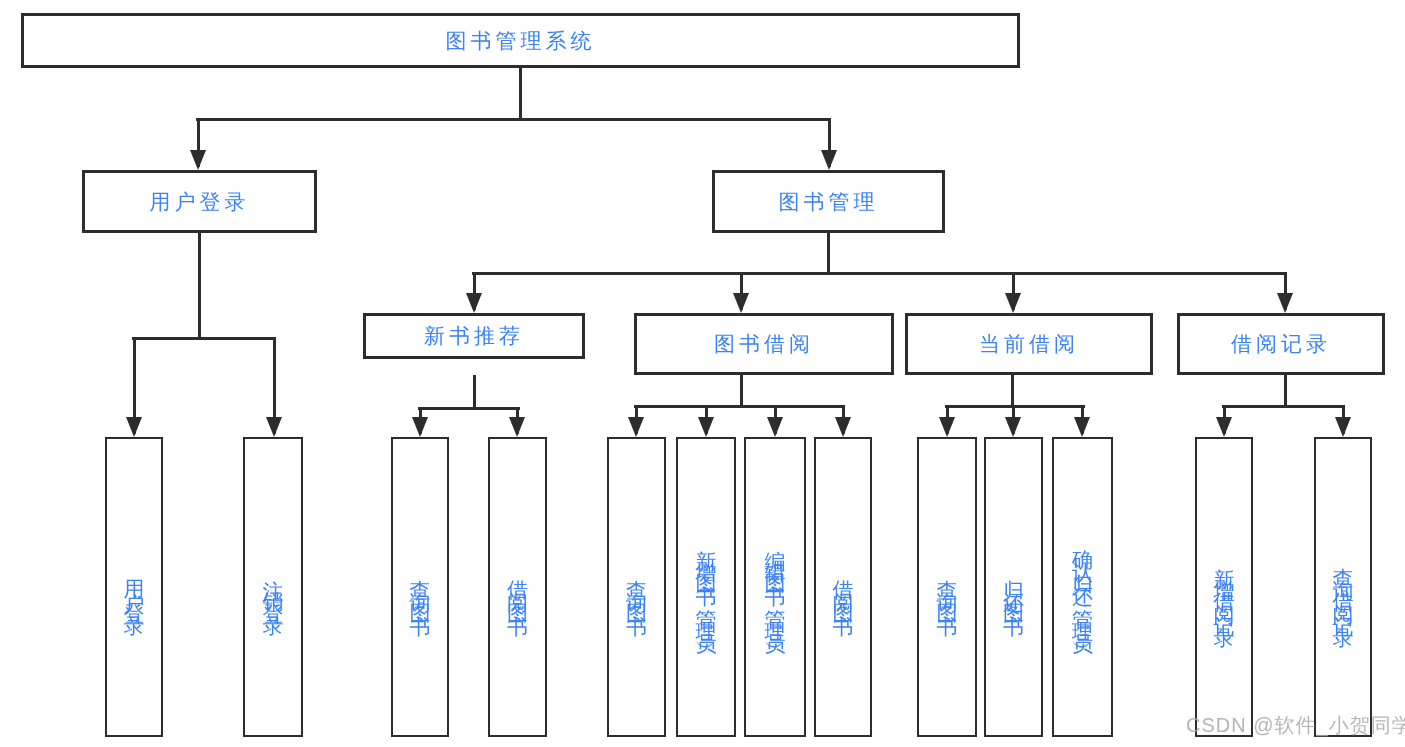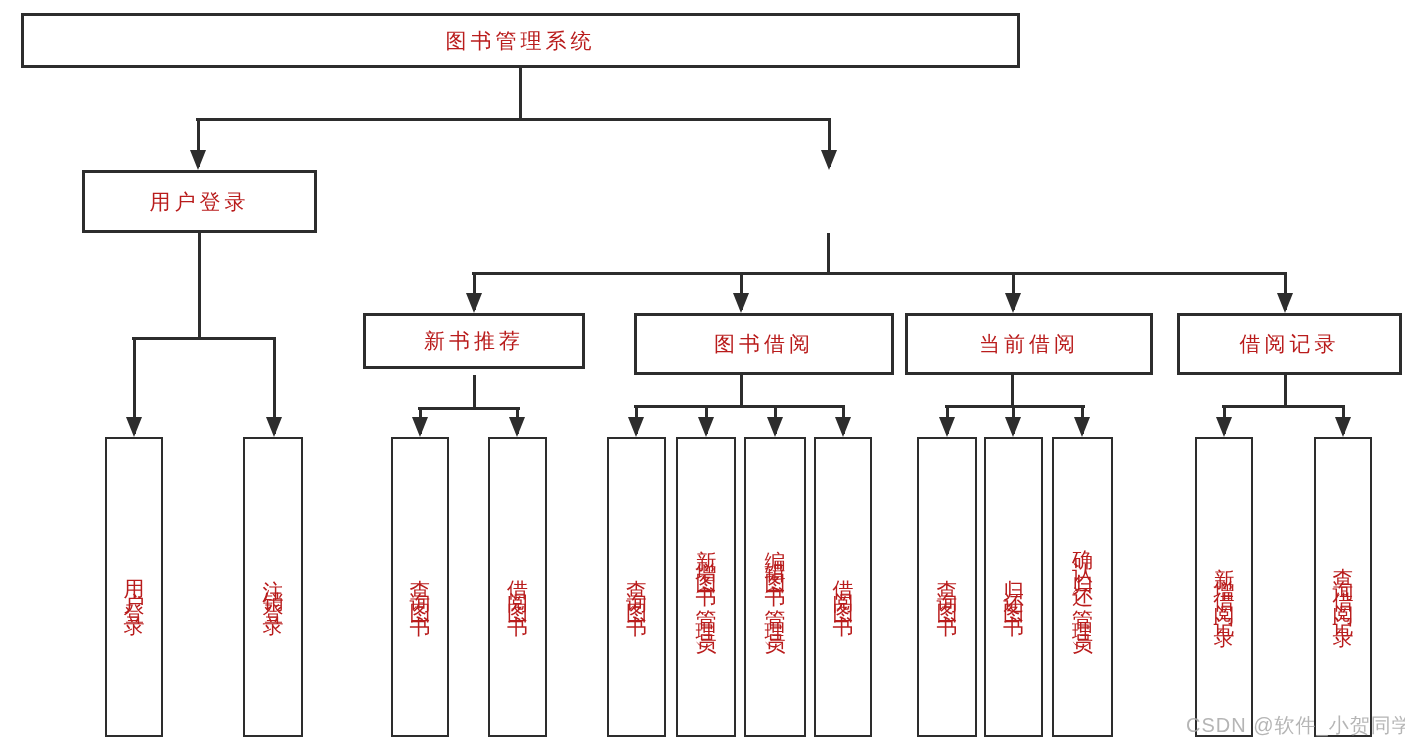--- a/index.html
+++ b/index.html
@@ -15,21 +15,21 @@
     height: 747px;
     background: #ffffff;
     overflow: hidden;
   }
   
   .box {
     position: absolute;
     box-sizing: border-box;
     background: #ffffff;
     border: 3px solid #2d2d2d;
-    color: #b91c1c;
+    color: #3b82f6;
     display: flex;
     align-items: center;
     justify-content: center;
     font-size: 21px;
     letter-spacing: 4px;
     white-space: nowrap;
     z-index: 2;
   }
   .vbox {
     border-width: 2px;
@@ -96,37 +96,38 @@
 <div id="canvas">
 
   <div class="box" style="left:21px; top:13px; width:999px; height:55px;">图书管理系统</div>
 
   <div class="vline" style="left:519px; top:68px; height:50px;"></div>
   <div class="hline" style="left:196px; top:118px; width:635px;"></div>
   <div class="arrow" style="left:190px; top:118px; height:52px;"></div>
   <div class="arrow" style="left:821px; top:118px; height:52px;"></div>
 
   <div class="box" style="left:82px; top:170px; width:235px; height:63px;">用户登录</div>
+  <div class="box" style="left:712px; top:170px; width:233px; height:63px;">图书管理</div>
 
   <div class="vline" style="left:198px; top:233px; height:104px;"></div>
   <div class="hline" style="left:132px; top:337px; width:144px;"></div>
   <div class="arrow" style="left:126px; top:337px; height:100px;"></div>
   <div class="arrow" style="left:266px; top:337px; height:100px;"></div>
 
   <div class="vline" style="left:827px; top:233px; height:39px;"></div>
   <div class="hline" style="left:472px; top:272px; width:815px;"></div>
   <div class="arrow" style="left:466px; top:272px; height:41px;"></div>
   <div class="arrow" style="left:733px; top:272px; height:41px;"></div>
   <div class="arrow" style="left:1005px; top:272px; height:41px;"></div>
   <div class="arrow" style="left:1277px; top:272px; height:41px;"></div>
 
-  <div class="box" style="left:363px; top:313px; width:222px; height:56px;">新书推荐</div>
+  <div class="box" style="left:363px; top:313px; width:222px; height:46px;">新书推荐</div>
   <div class="box" style="left:634px; top:313px; width:260px; height:62px;">图书借阅</div>
   <div class="box" style="left:905px; top:313px; width:248px; height:62px;">当前借阅</div>
-  <div class="box" style="left:1177px; top:313px; width:225px; height:62px;text-align:center;">借阅记录</div>
+  <div class="box" style="left:1177px; top:313px; width:208px; height:62px;text-align:center;">借阅记录</div>
 
   <div class="vline" style="left:473px; top:375px; height:32px;"></div>
   <div class="hline" style="left:418px; top:407px; width:102px;"></div>
   <div class="arrow" style="left:412px; top:407px; height:30px;"></div>
   <div class="arrow" style="left:509px; top:407px; height:30px;"></div>
 
   <div class="vline" style="left:740px; top:375px; height:30px;"></div>
   <div class="hline" style="left:634px; top:405px; width:211px;"></div>
   <div class="arrow" style="left:628px; top:405px; height:32px;"></div>
   <div class="arrow" style="left:698px; top:405px; height:32px;"></div>

